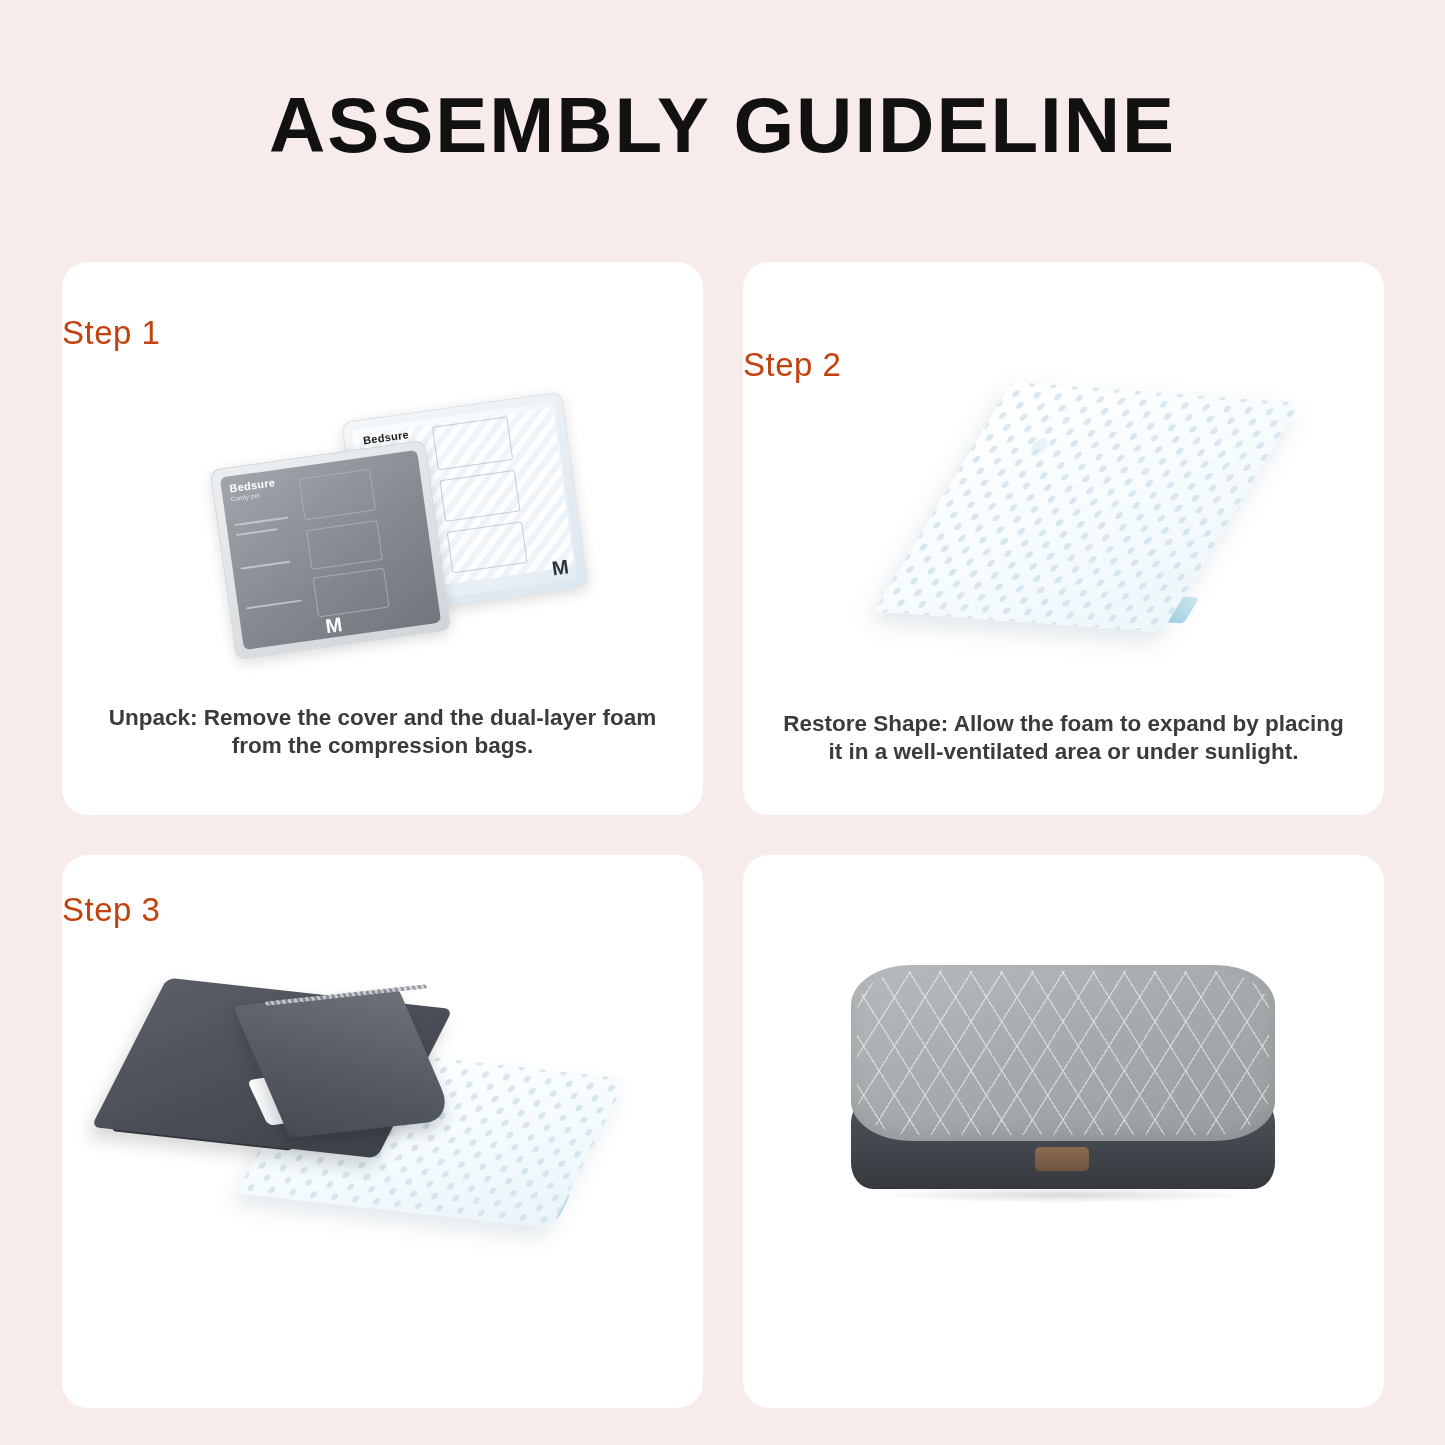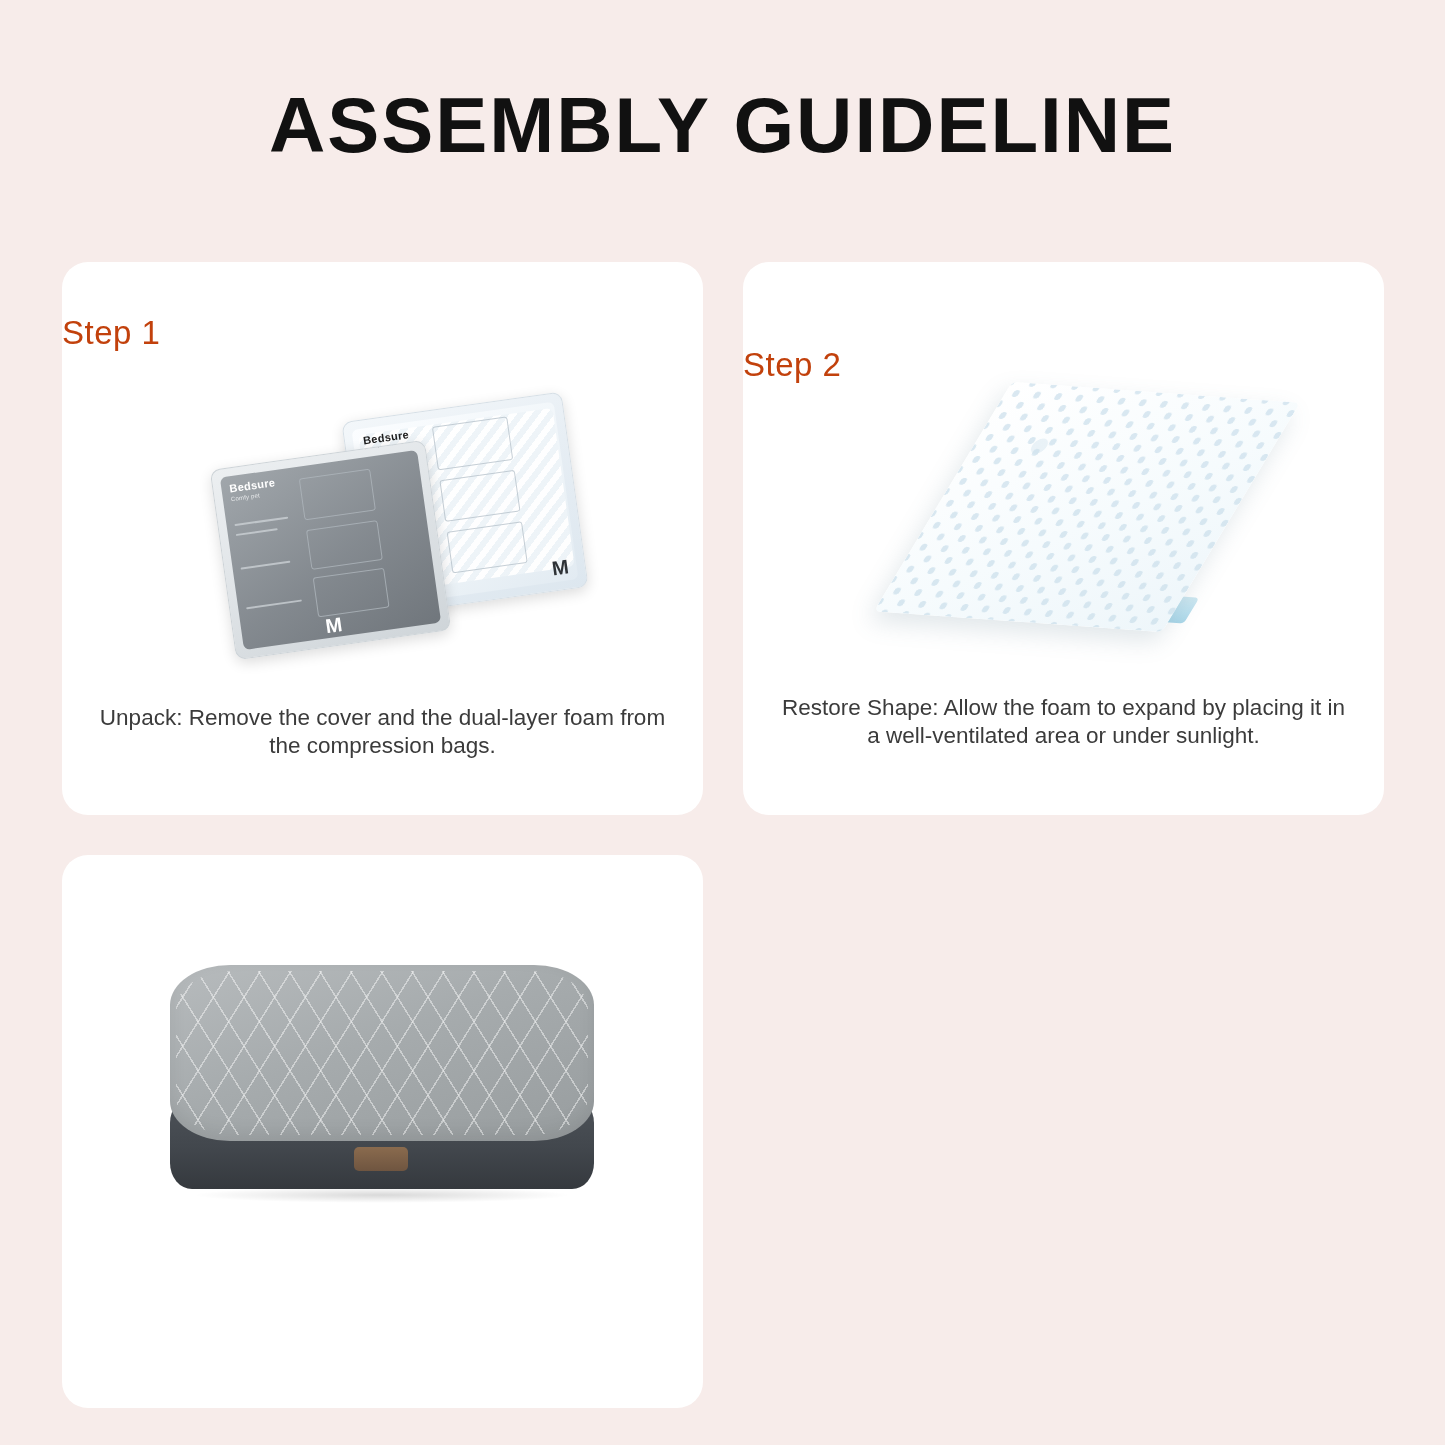--- a/index.html
+++ b/index.html
@@ -63,23 +63,24 @@
   .caption {
     position: absolute;
     left: 0;
     right: 0;
     text-align: center;
     font-size: 22.5px;
     line-height: 1.26;
     color: #3b3b3b;
     padding: 0 36px;
     box-sizing: border-box;
+    font-weight: bold;
   }
   .card-1 .caption { top: 442px; }
-  .card-2 .caption { top: 432px; }
+  .card-2 .caption { top: 448px; }
 
   
   .bags {
     position: absolute;
     top: 130px;
     left: 0;
     width: 100%;
     height: 290px;
   }
   .bag {
@@ -407,20 +408,36 @@
       <div class="art foam2">
         <div class="foam2-edge"></div>
         <div class="foam2-top">
           <div class="dimple-grid"></div>
         </div>
       </div>
 
       <div class="caption">Restore Shape: Allow the foam to expand by placing it in a well-ventilated area or under sunlight.</div>
     </div>
 
+    <div class="card card-3">
+      <div class="step-label">Step 3</div>
+
+      <div class="art step3art">
+        <div class="s3-foam-blue"></div>
+        <div class="s3-foam-white">
+          <div class="dimple-grid"></div>
+        </div>
+        <div class="s3-cover-side"></div>
+        <div class="s3-cover-main"></div>
+        <div class="s3-flap-lining"></div>
+        <div class="s3-cover-flap"></div>
+        <div class="s3-zip"></div>
+      </div>
+
+    </div>
 
     <div class="card card-4">
 
       <div class="art bed">
         <div class="bed-shadow"></div>
         <div class="bed-side"></div>
         <div class="bed-piping"></div>
         <div class="bed-top">
           <div class="quilt"></div>
         </div>

